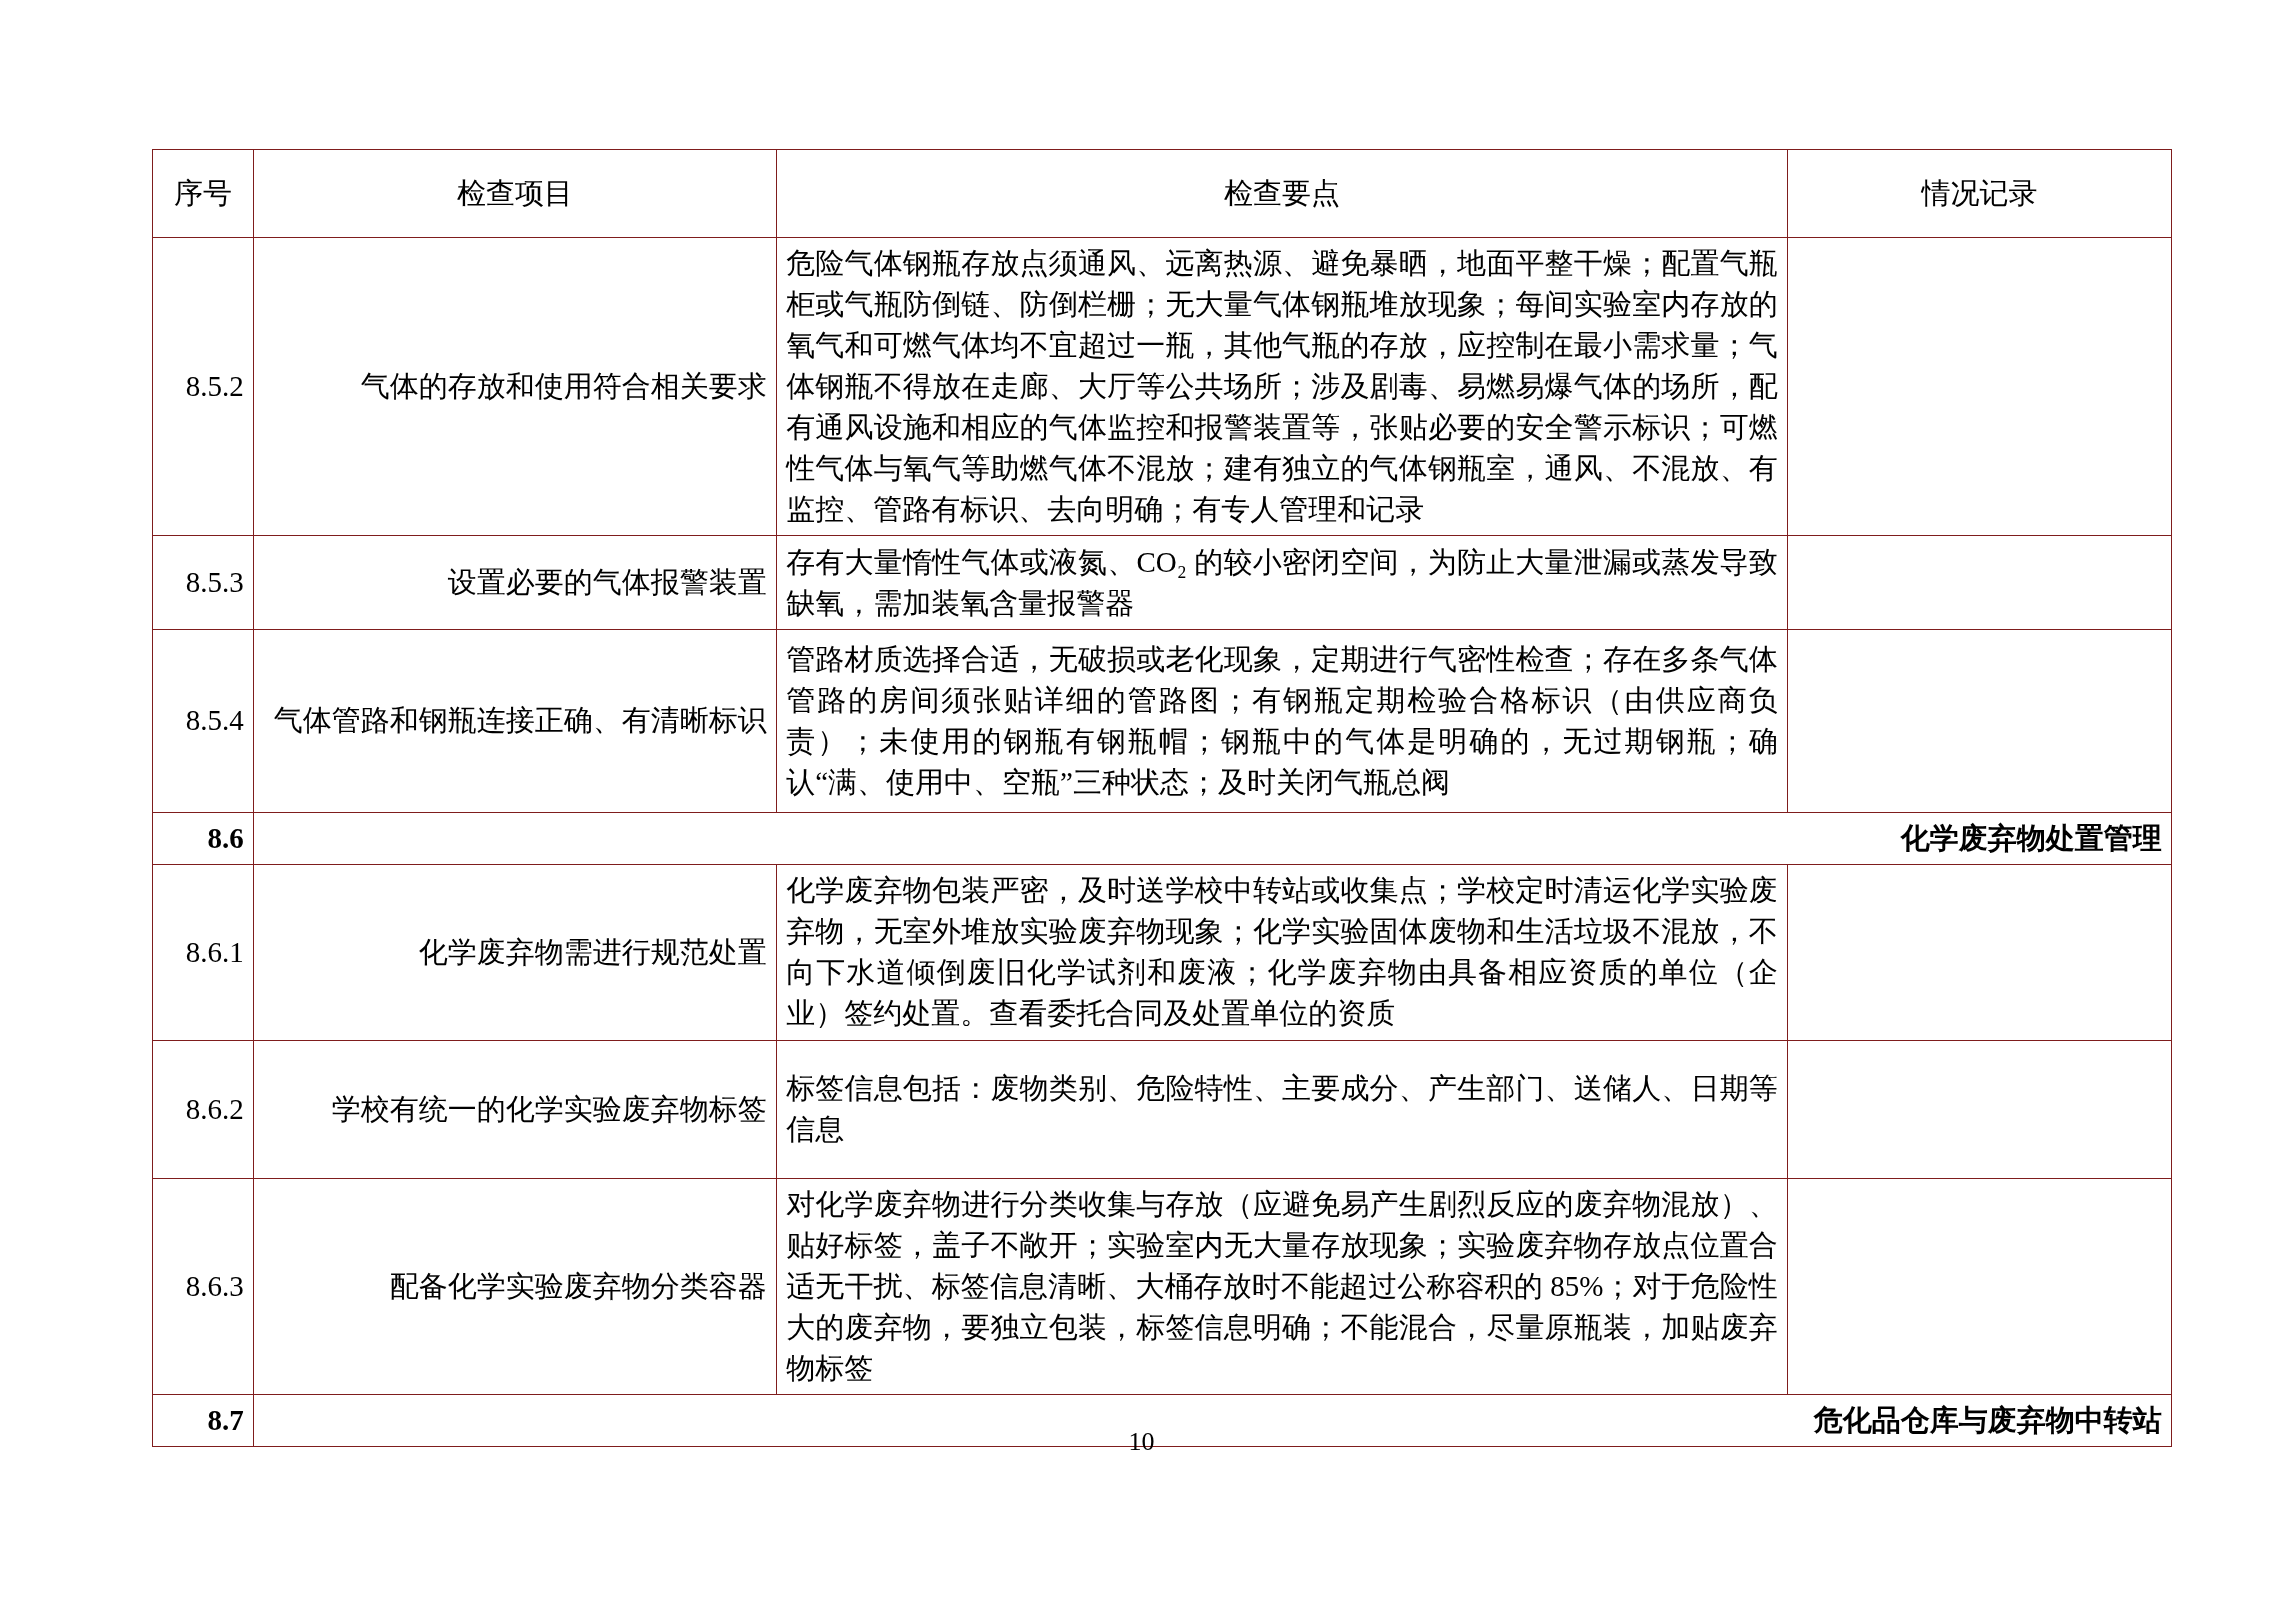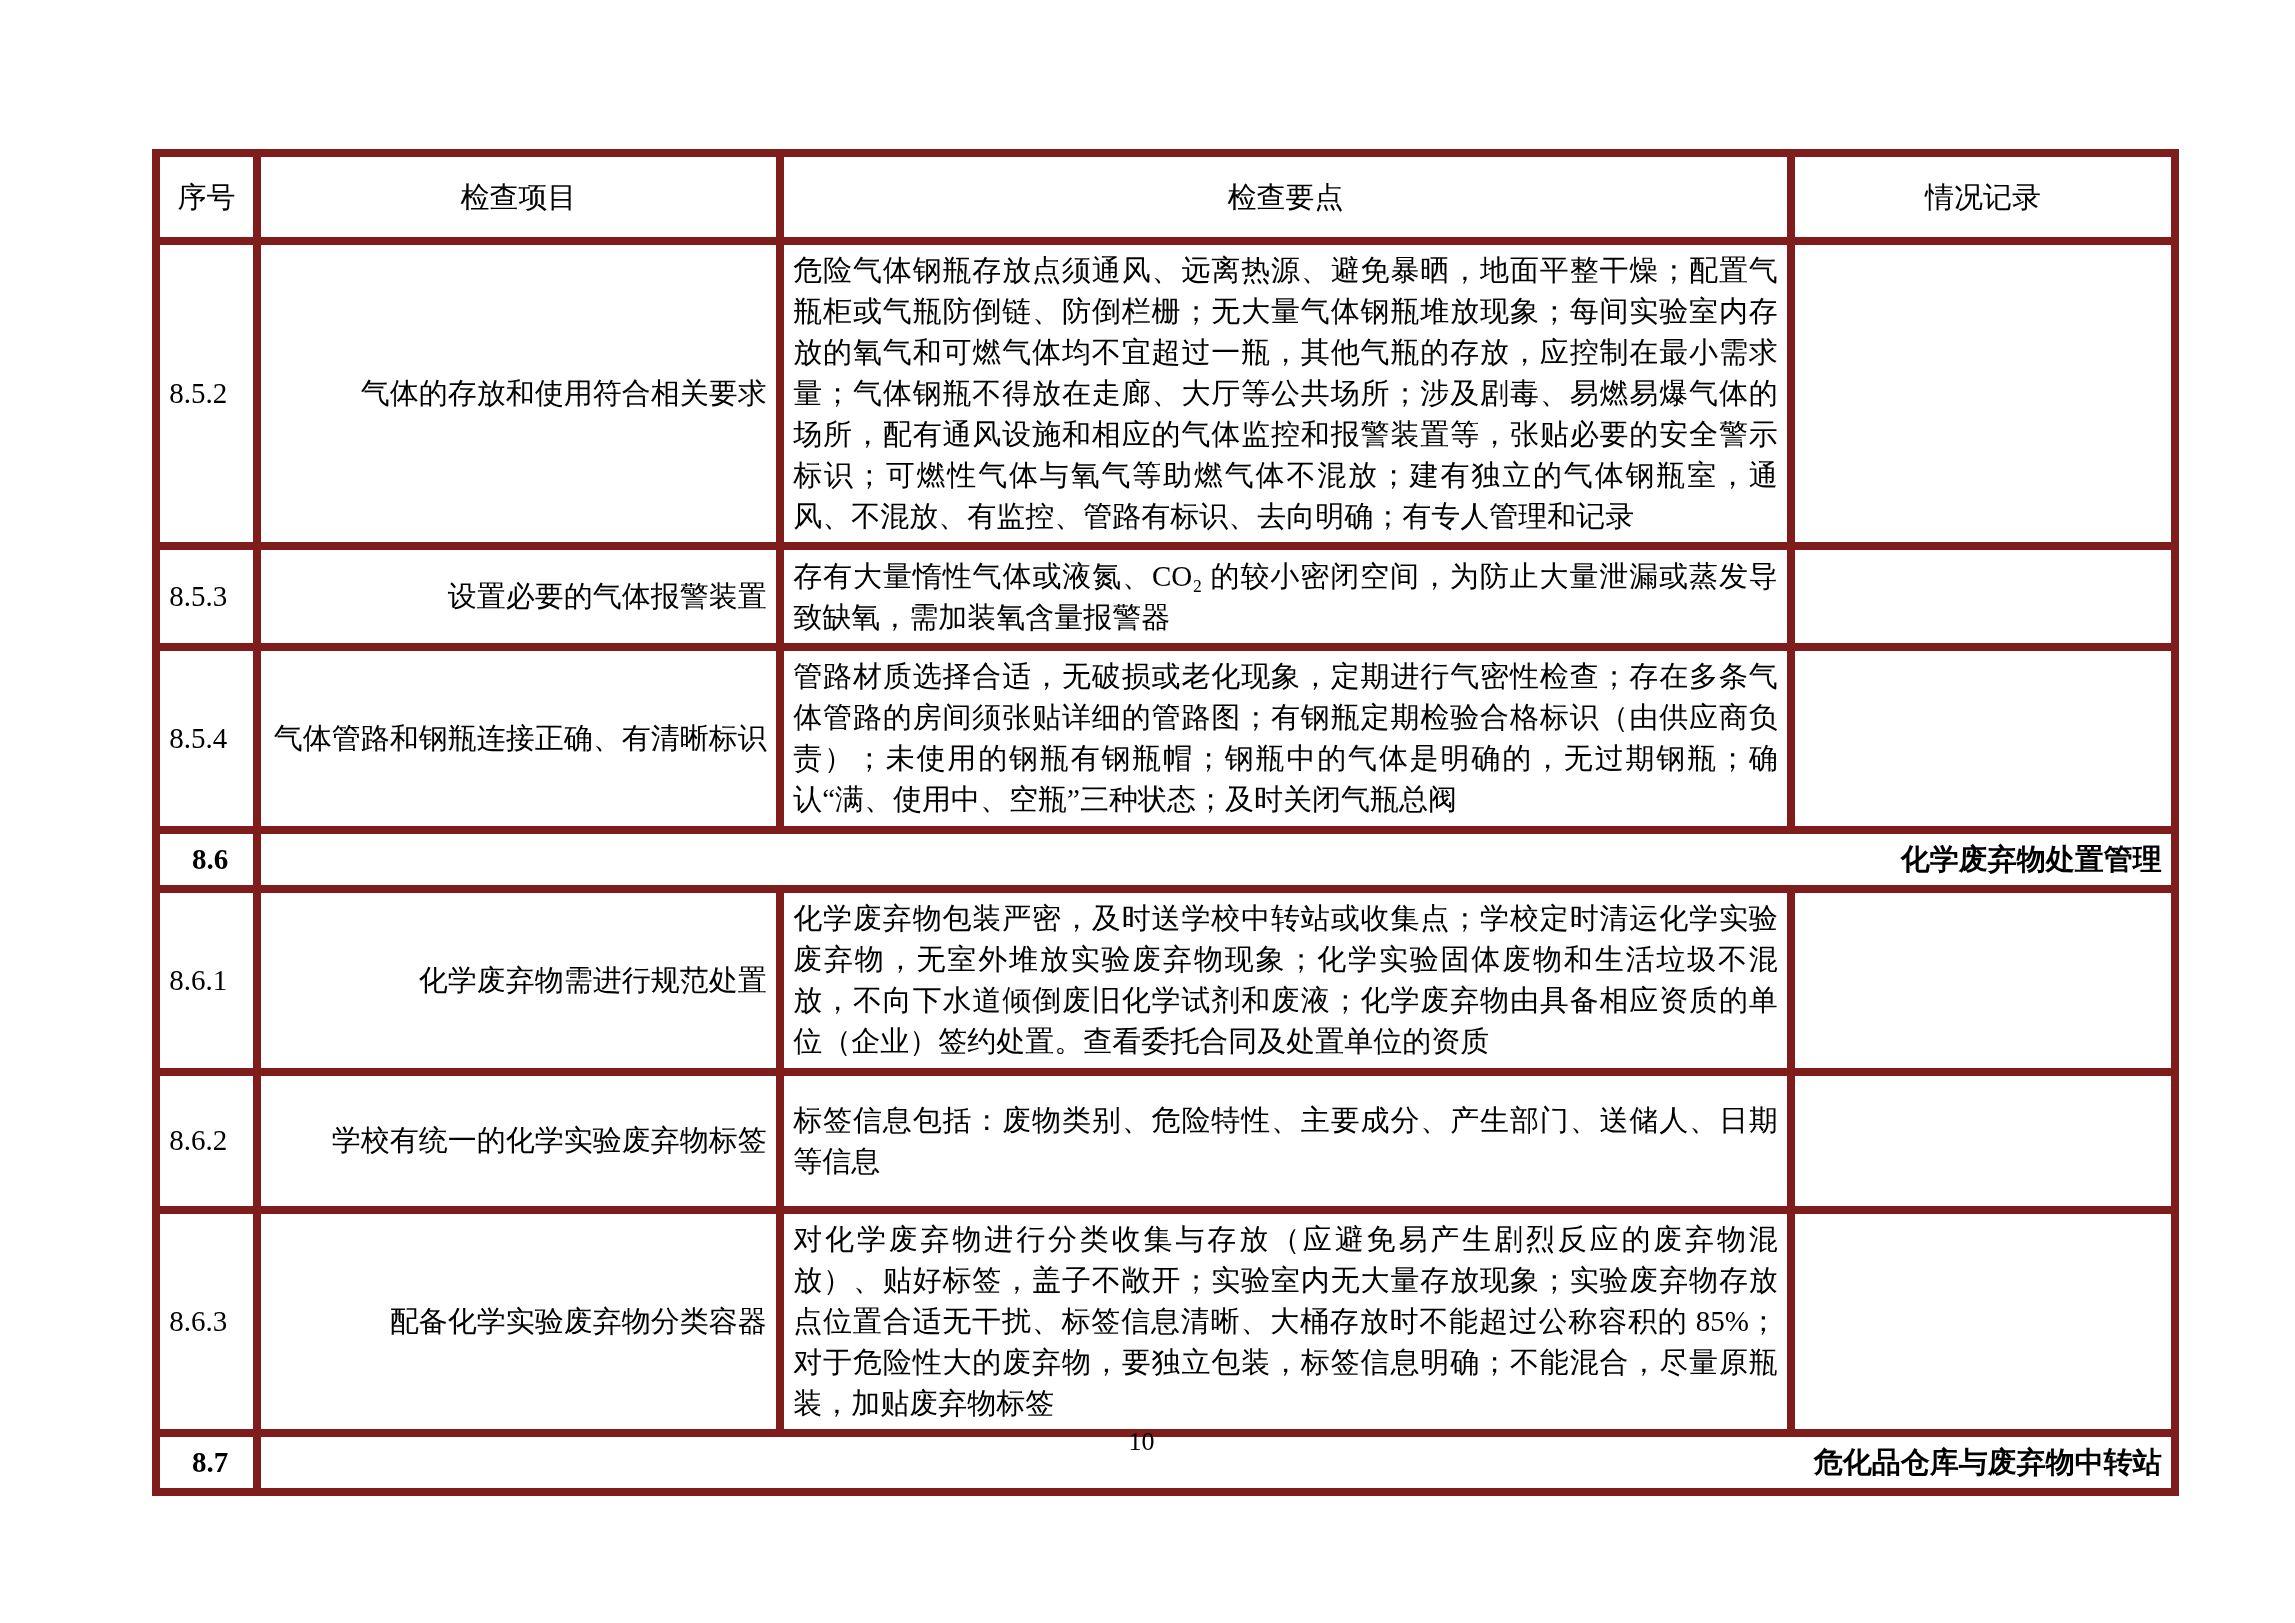--- a/index.html
+++ b/index.html
@@ -18,35 +18,35 @@
   }
   table.checklist {
     position: absolute;
     left: 152px;
     top: 149px;
     width: 2020px;
     border-collapse: collapse;
     table-layout: fixed;
   }
   table.checklist td, table.checklist th {
-    border: 8px solid #7f1d1d;
+    border: 1px solid #7f1d1d;
     font-size: 29px;
     line-height: 41px;
     font-weight: normal;
     vertical-align: middle;
     padding: 5.2px 9.2px;
     word-break: break-all;
     overflow-wrap: anywhere;
   }
   th.hdr {
     text-align: center;
     font-size: 30px;
   }
   td.c-no {
-    text-align: left;
+    text-align: right;
     padding-left: 7.9px;
   }
   td.c-item {
     text-align: right;
     padding-left: 10.5px;
   }
   td.c-points {
     text-align: justify;
     padding-left: 7.9px;
     padding-right: 7.9px;

